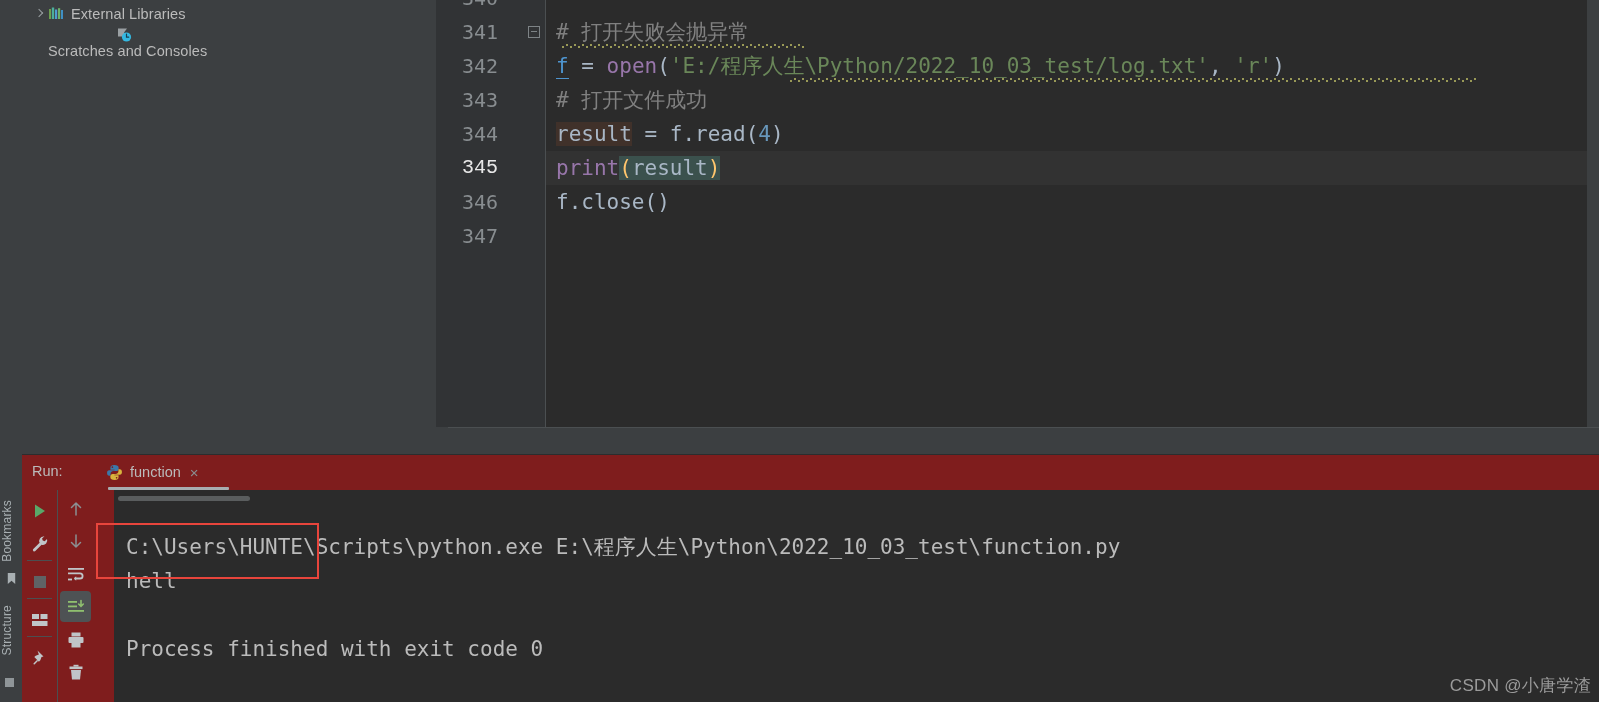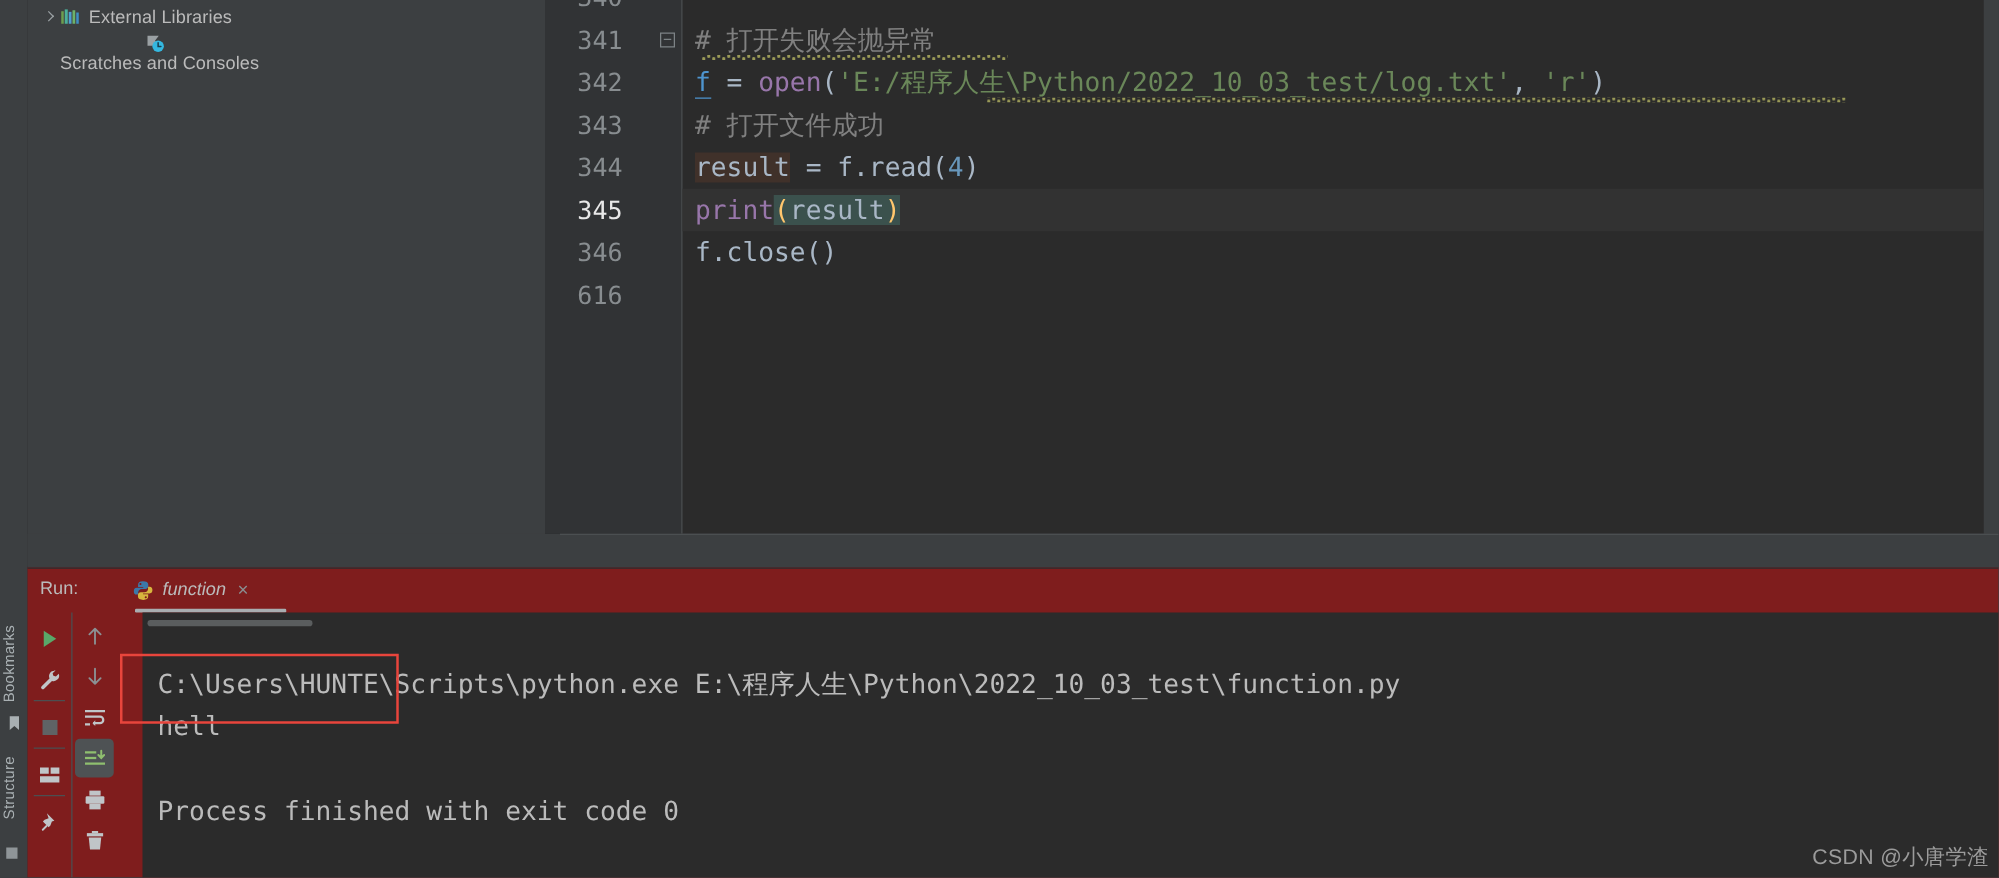--- a/index.html
+++ b/index.html
@@ -196,21 +196,20 @@
     left: 10px; top: 8px;
     color: #bbbbbb;
     font-size: 14.5px;
   }
   .run-tab {
     position: absolute;
     left: 84px; top: 4px;
     height: 26px;
     display: flex;
     align-items: center;
-    font-style: italic;
   }
   .run-tab-ico { width: 17px; height: 17px; margin-right: 7px; flex: none; }
   .run-tab-label { color: #bbbbbb; font-size: 14.5px; }
   .run-tab-close {
     margin-left: 9px;
     color: #8a8f92;
     font-size: 15px;
     line-height: 1;
   }
   .run-tab-underline {
@@ -320,23 +319,23 @@
   <div class="tree-bottom-fill"></div>
 
   <div class="editor">
 
     <div class="gutter">
       <div class="gutter-line" style="top:-19px;">340</div>
       <div class="gutter-line" style="top:15px;">341</div>
       <div class="gutter-line" style="top:49px;">342</div>
       <div class="gutter-line" style="top:83px;">343</div>
       <div class="gutter-line" style="top:117px;">344</div>
-      <div class="gutter-line current" style="top:151px;">345</div>
+      <div class="gutter-line current" style="top:151px;font-family:Liberation Mono, monospace;">345</div>
       <div class="gutter-line" style="top:185px;">346</div>
-      <div class="gutter-line" style="top:219px;">616</div>
+      <div class="gutter-line" style="top:219px;">347</div>
       <div class="fold-mark" style="left:92px;top:26px;"></div>
     </div>
     <div class="gutter-sep"></div>
 
     <div class="current-line-bg" style="top:151px;left:110px;width:1041px;"></div>
 
     <div class="code-area">
 
       <div class="code-line" style="top:15px;"><span class="tok-comment"># 打开失败会抛异常</span></div>
       <div class="squiggle" style="left:15px;top:44px;width:245px;"></div>

